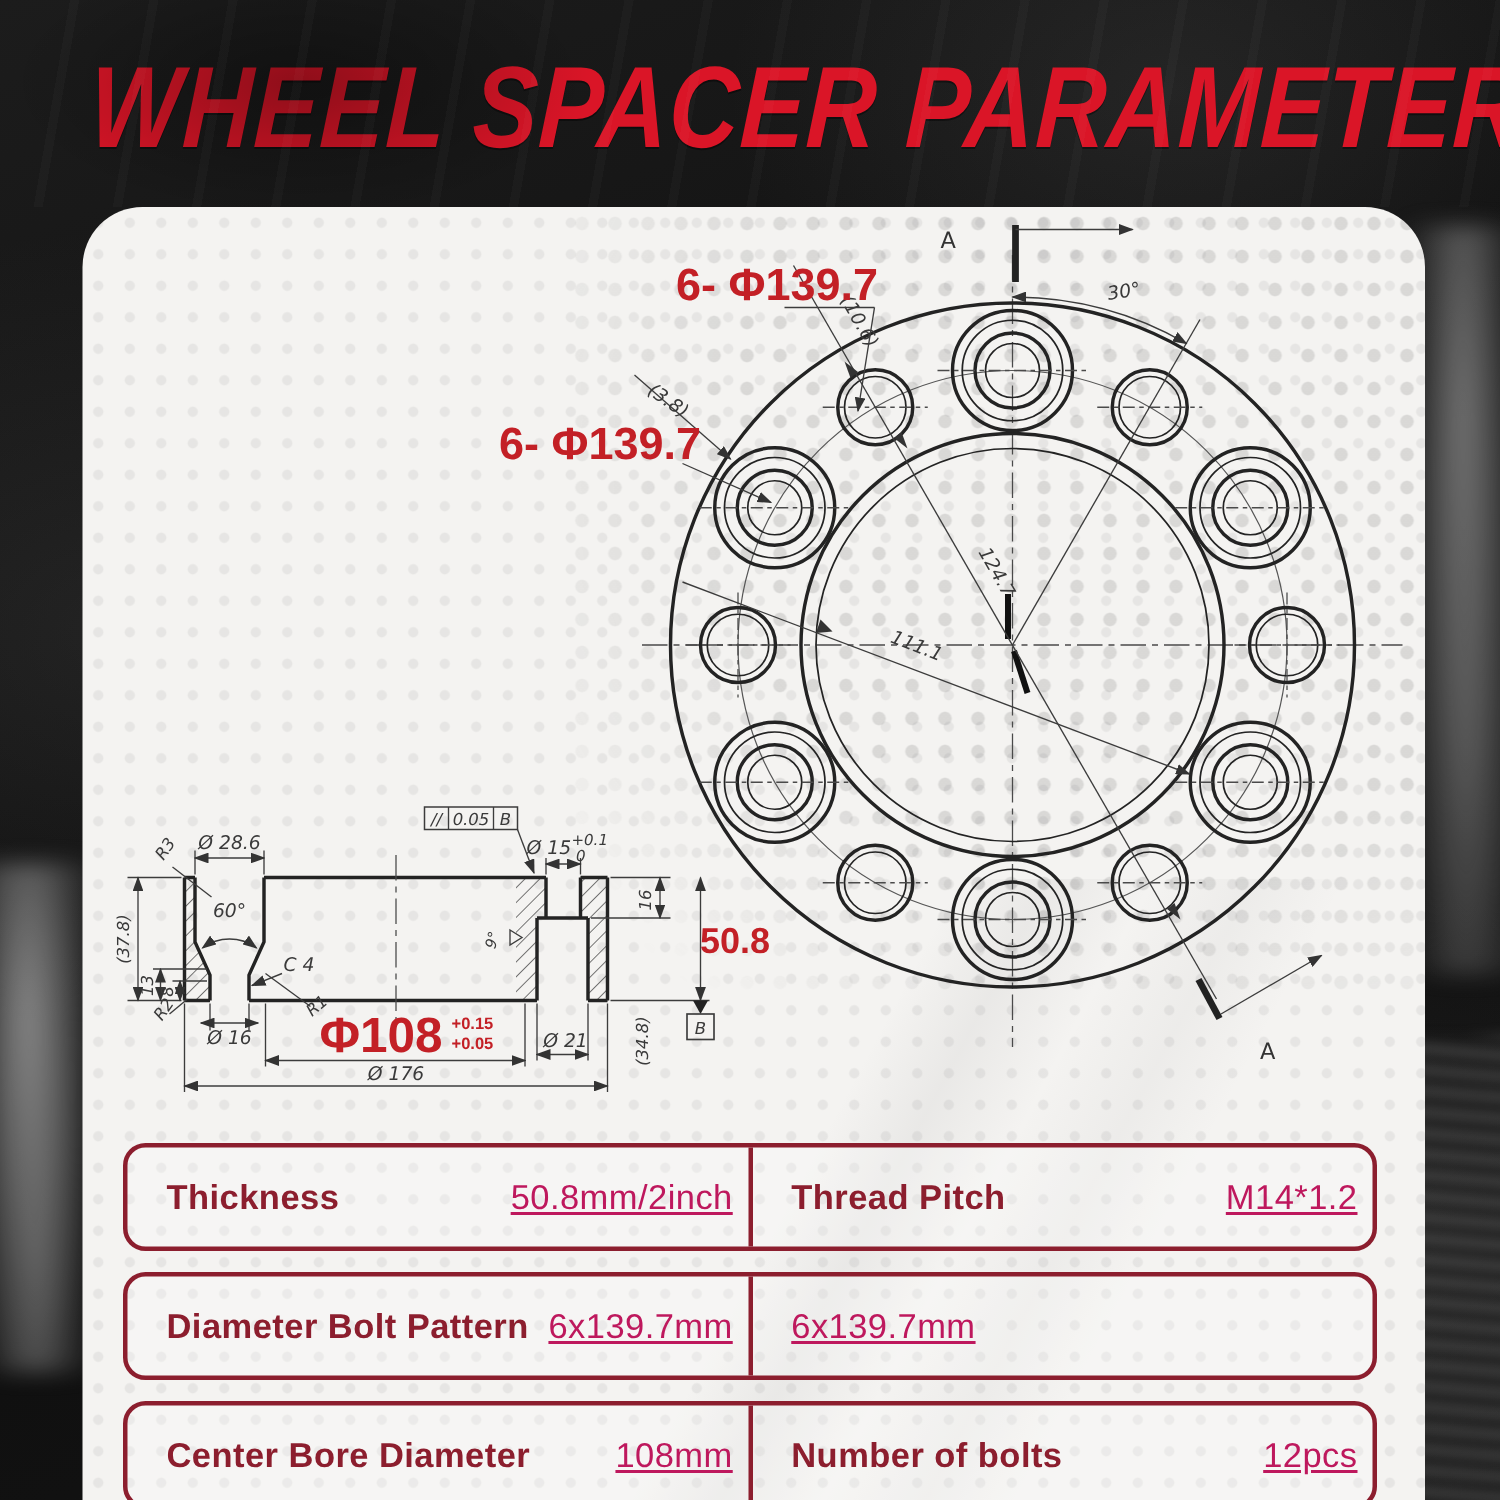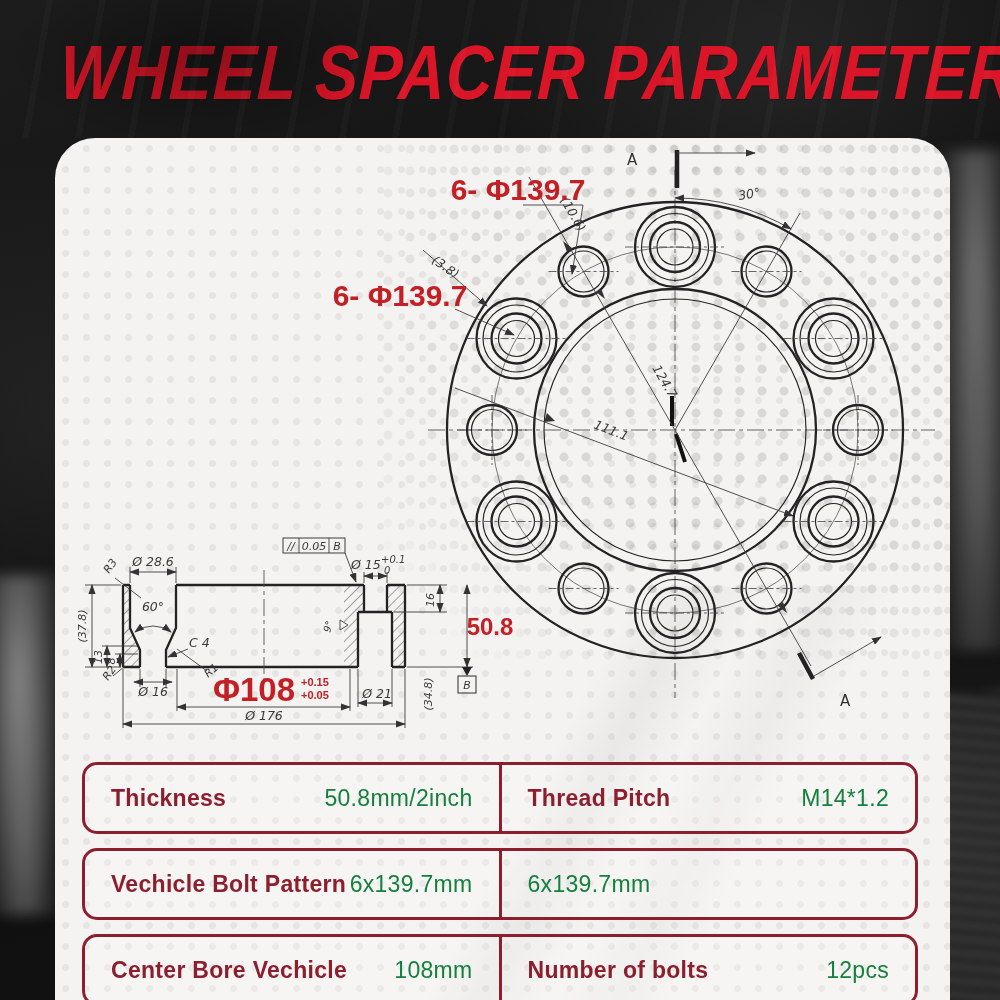--- a/index.html
+++ b/index.html
@@ -58,24 +58,24 @@
   .redsup{font:bold 11px "Liberation Sans",sans-serif;fill:#c32026;}
   .thin{stroke:#3c3c3c;stroke-width:.9;fill:none;}
   .bold{stroke:#232323;stroke-width:2.3;fill:none;}
   .med{stroke:#232323;stroke-width:1.15;fill:none;}
   .bcirc{stroke:#555;stroke-width:.8;fill:none;}
   .cl{stroke:#4a4a4a;stroke-width:.85;fill:none;stroke-dasharray:17 4 4 4;}
   .cls{stroke:#4a4a4a;stroke-width:.85;fill:none;stroke-dasharray:8 3 3 3;}
   .spec-table{position:absolute;left:27px;top:624px;width:836px;}
   .trow{height:66px;border:3px solid #8c1e2e;border-radius:15px;margin-bottom:14px;
         display:flex;align-items:stretch;background:rgba(255,255,255,.22);}
-  .tcell{flex:1;display:flex;align-items:center;justify-content:space-between;padding:0 26px 0 26px;}
+  .tcell{flex:1;display:flex;align-items:center;justify-content:space-between;padding:0 10px 0 26px;}
   .tdiv{width:3px;background:#8c1e2e;}
   .tlabel{font:bold 23px "Liberation Sans",sans-serif;color:#8c1e2e;letter-spacing:.3px;}
-  .tvalue{font:23px "Liberation Sans",sans-serif;font-weight:500;color:#15803d;letter-spacing:.3px;}
+  .tvalue{font:23px "Liberation Sans",sans-serif;font-weight:500;color:#be185d;letter-spacing:.3px;text-decoration:underline;}
 </style>
 </head>
 <body>
 
 <div class="smudge sm1"></div>
 <div class="smudge sm2"></div>
 <div class="smudge sm3"></div>
 
 <div class="banner">
   <h1 class="title">WHEEL SPACER PARAMETER</h1>
@@ -344,31 +344,31 @@
         <span class="tvalue">50.8mm/2inch</span>
       </div>
       <div class="tdiv"></div>
       <div class="tcell">
         <span class="tlabel">Thread Pitch</span>
         <span class="tvalue">M14*1.2</span>
       </div>
     </div>
     <div class="trow">
       <div class="tcell">
-        <span class="tlabel">Vechicle Bolt Pattern</span>
+        <span class="tlabel">Diameter Bolt Pattern</span>
         <span class="tvalue">6x139.7mm</span>
       </div>
       <div class="tdiv"></div>
       <div class="tcell">
         <span class="tvalue">6x139.7mm</span>
       </div>
     </div>
     <div class="trow">
       <div class="tcell">
-        <span class="tlabel">Center Bore Vechicle</span>
+        <span class="tlabel">Center Bore Diameter</span>
         <span class="tvalue">108mm</span>
       </div>
       <div class="tdiv"></div>
       <div class="tcell">
         <span class="tlabel">Number of bolts</span>
         <span class="tvalue">12pcs</span>
       </div>
     </div>
   </div>
 </div>

